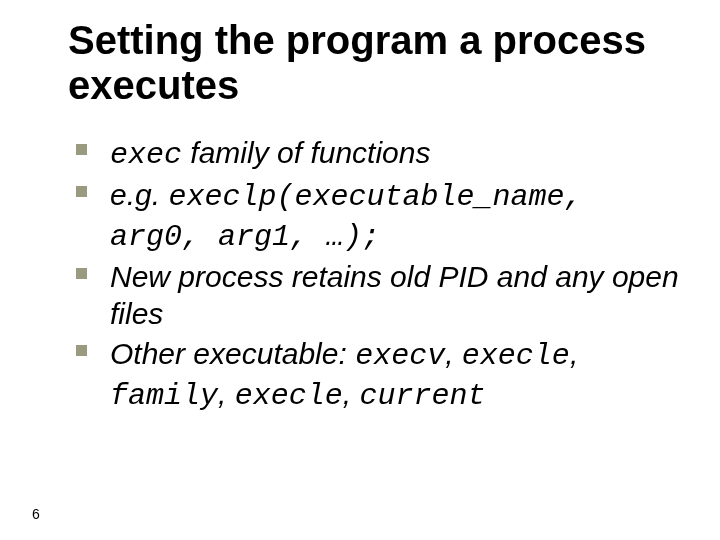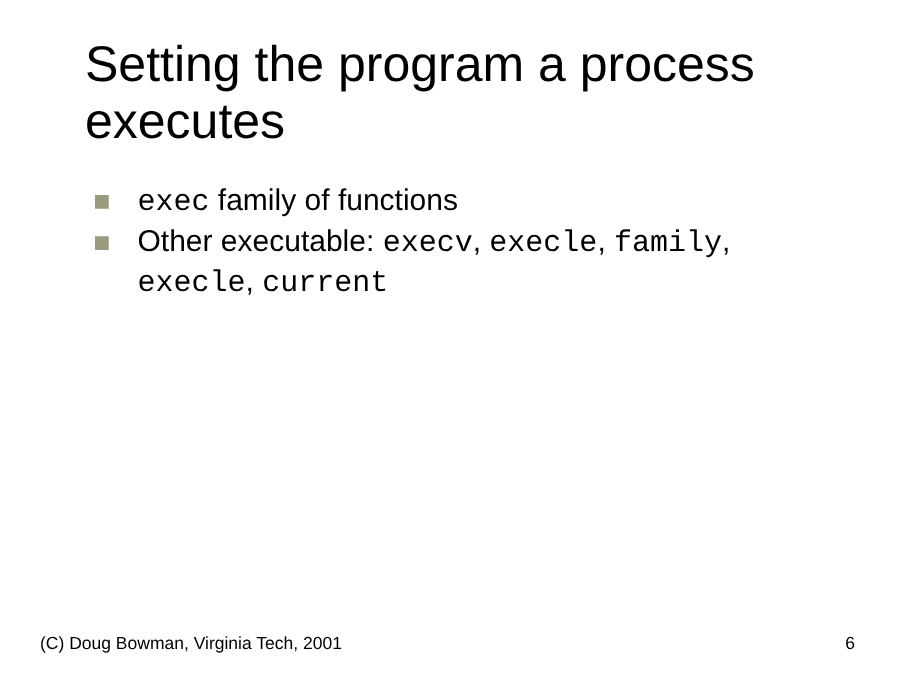--- a/index.html
+++ b/index.html
@@ -15,34 +15,35 @@
   .slide {
     box-sizing: border-box;
     width: 720px;
     height: 540px;
     padding: 18px 40px 12px 68px;
     position: relative;
   }
   .title {
     font-size: 40px;
     line-height: 1.12;
-    margin: 12px 0 26px 0;
-    font-weight: normal;
+    margin: 0 0 26px 0;
+    font-weight: bold;
   }
   ul.bullets {
     list-style: none;
     margin: 0;
     padding: 0;
   }
   ul.bullets > li {
     position: relative;
     padding-left: 42px;
-    font-size: 24px;
+    font-size: 30px;
     line-height: 1.24;
     margin-bottom: 2px;
+    font-style: italic;
   }
   ul.bullets > li::before {
     content: "";
     position: absolute;
     left: 8px;
     top: 10px;
     width: 11px;
     height: 11px;
     background: #9a9a80;
   }
@@ -66,27 +67,32 @@
 <div class="slide">
 
   <h1 class="title">Setting the program a process executes</h1>
 
   <ul class="bullets">
 
     <li>
       <span class="mono">exec</span><span> family of functions</span>
     </li>
 
+    <li>
+      <span>e.g. </span><span class="mono">execlp(executable_name, arg0, arg1, …);</span>
+    </li>
 
 
+    <li>
+      <span>New process retains old PID and any open files</span>
+    </li>
 
     <li>
       <span>Other executable: </span><span class="mono">execv</span><span>, </span><span class="mono">execle</span><span>, </span><span class="mono">family</span><span>, </span><span class="mono">execle</span><span>, </span><span class="mono">current</span>
     </li>
 
   </ul>
 
   <div class="footer">
-    <span>(C) Doug Bowman, Virginia Tech, 2001</span>
     <span>6</span>
   </div>
 
 </div>
 
 </body></html>

